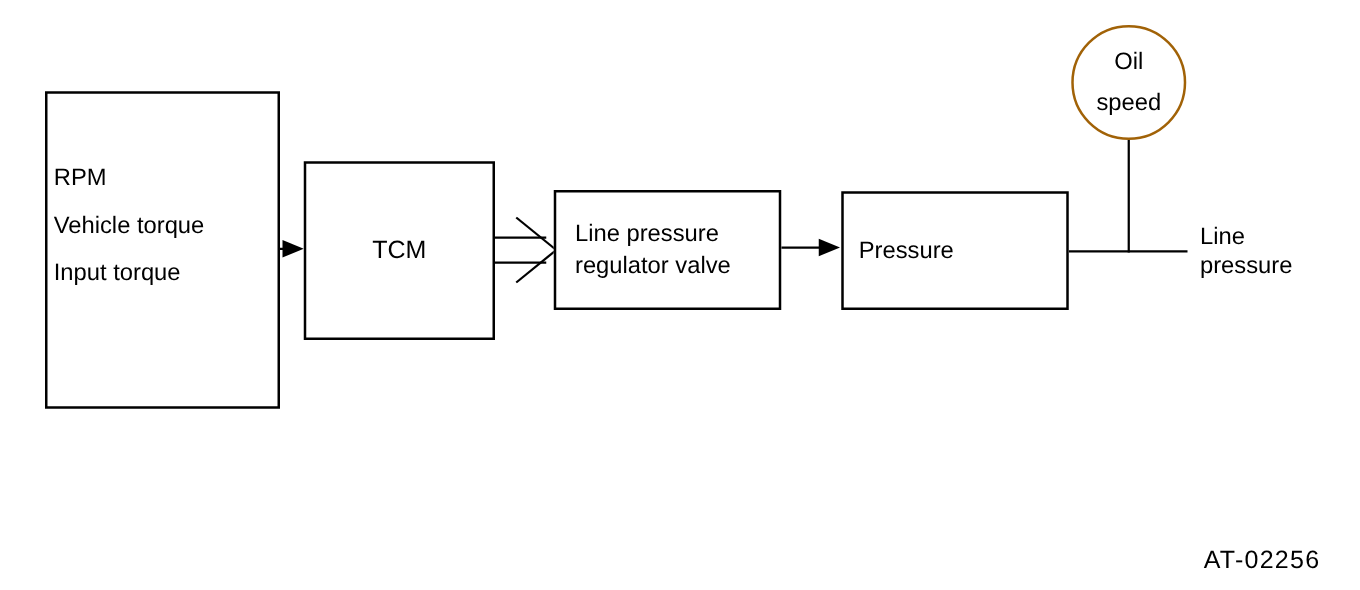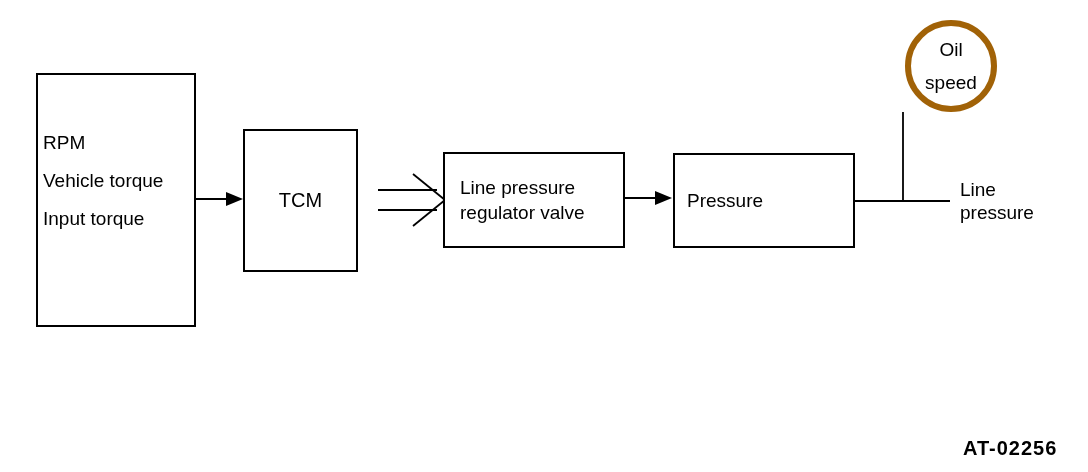--- a/index.html
+++ b/index.html
@@ -34,32 +34,32 @@
   }
   .box {
     position: absolute;
     border: 2px solid #000000;
     background: #ffffff;
     font-size: 19px;
   }
   .box-inputs {
     left: 36px;
     top: 73px;
-    width: 160px;
+    width: 188px;
     height: 254px;
     padding: 49px 2px 0 5px;
   }
   .box-inputs .sig-line {
     line-height: 38px;
     white-space: nowrap;
   }
   .box-tcm {
     left: 243px;
     top: 129px;
-    width: 115px;
+    width: 153px;
     height: 143px;
     display: flex;
     align-items: center;
     justify-content: center;
     font-size: 20px;
   }
   .box-solenoid {
     left: 443px;
     top: 152px;
     width: 182px;
@@ -76,25 +76,25 @@
     width: 182px;
     height: 95px;
     display: flex;
     flex-direction: column;
     justify-content: center;
     padding-left: 12px;
     line-height: 25px;
   }
   .pump-circle {
     position: absolute;
-    left: 905px;
+    left: 857px;
     top: 20px;
     width: 92px;
     height: 92px;
-    border: 6px solid #a16207;
+    border: 2px solid #a16207;
     border-radius: 50%;
     background: #ffffff;
     display: flex;
     flex-direction: column;
     align-items: center;
     justify-content: center;
     font-size: 19px;
     line-height: 22px;
     text-align: center;
     gap: 11px;
@@ -107,21 +107,20 @@
     line-height: 23px;
     white-space: nowrap;
   }
   .figure-code {
     position: absolute;
     left: 963px;
     top: 437px;
     font-size: 20px;
     letter-spacing: 1px;
     white-space: nowrap;
-    font-weight: bold;
   }
 </style>
 </head>
 <body>
 
 <div class="canvas">
 
   <svg class="connectors" width="1088" height="472" viewBox="0 0 1088 472" xmlns="http://www.w3.org/2000/svg">
 
     <g>

